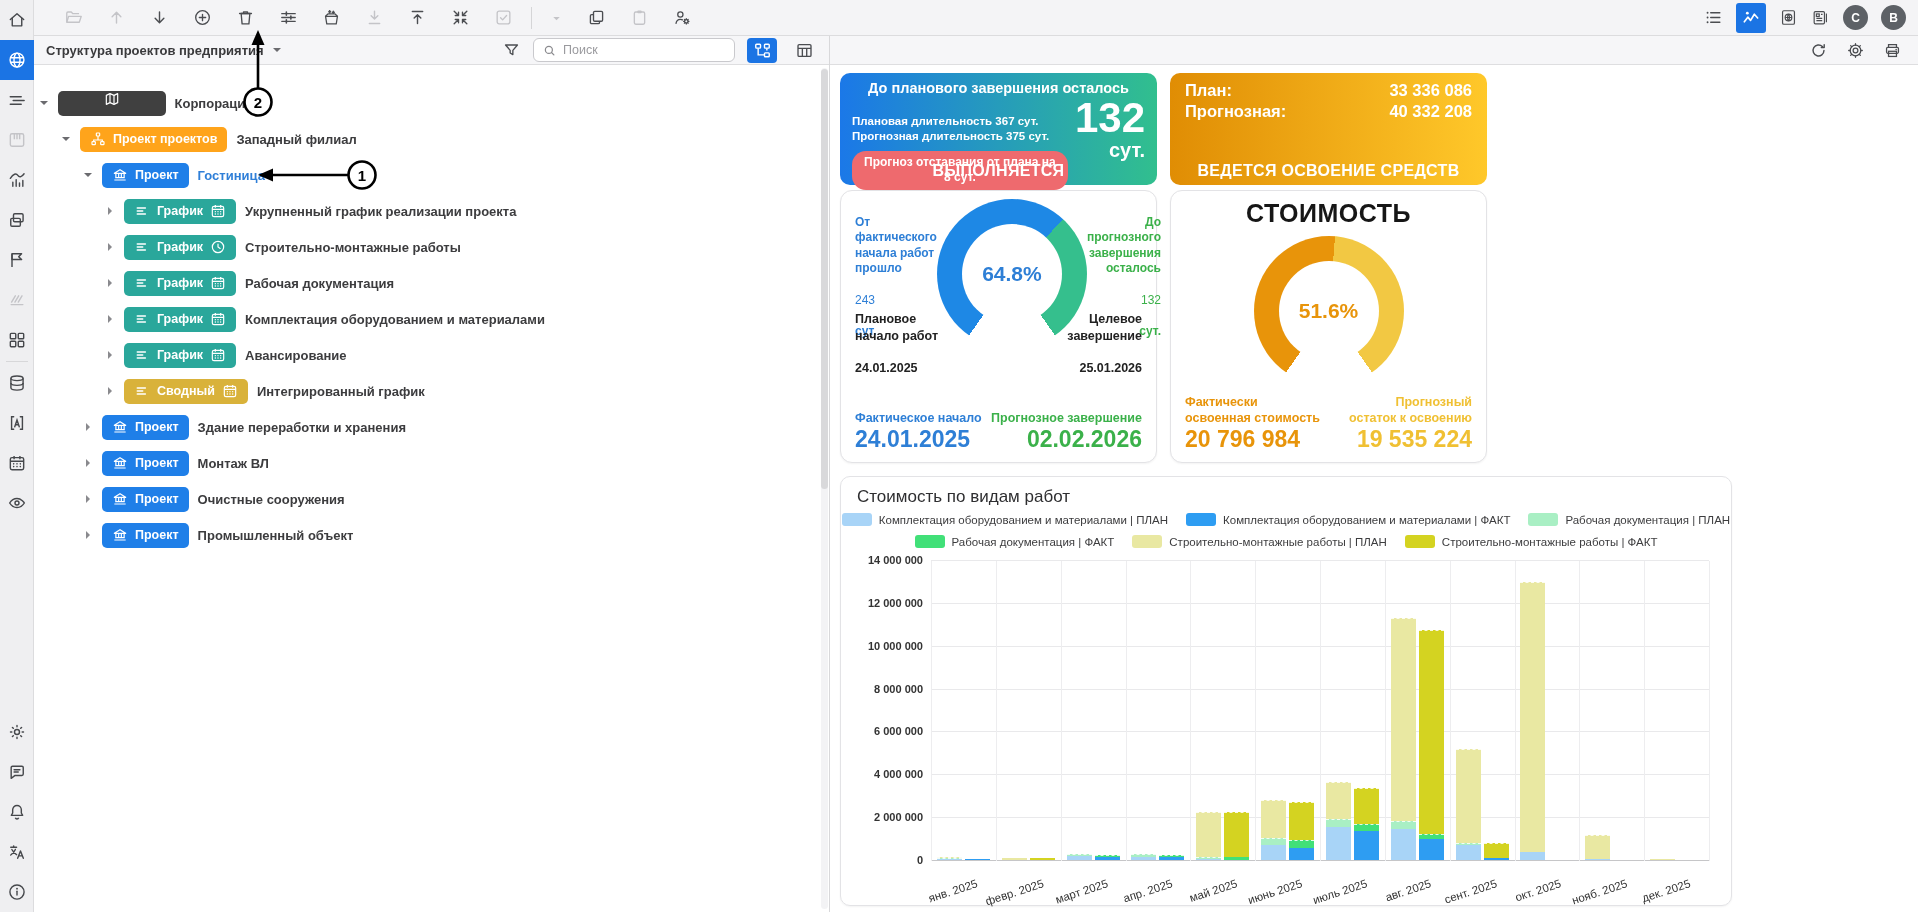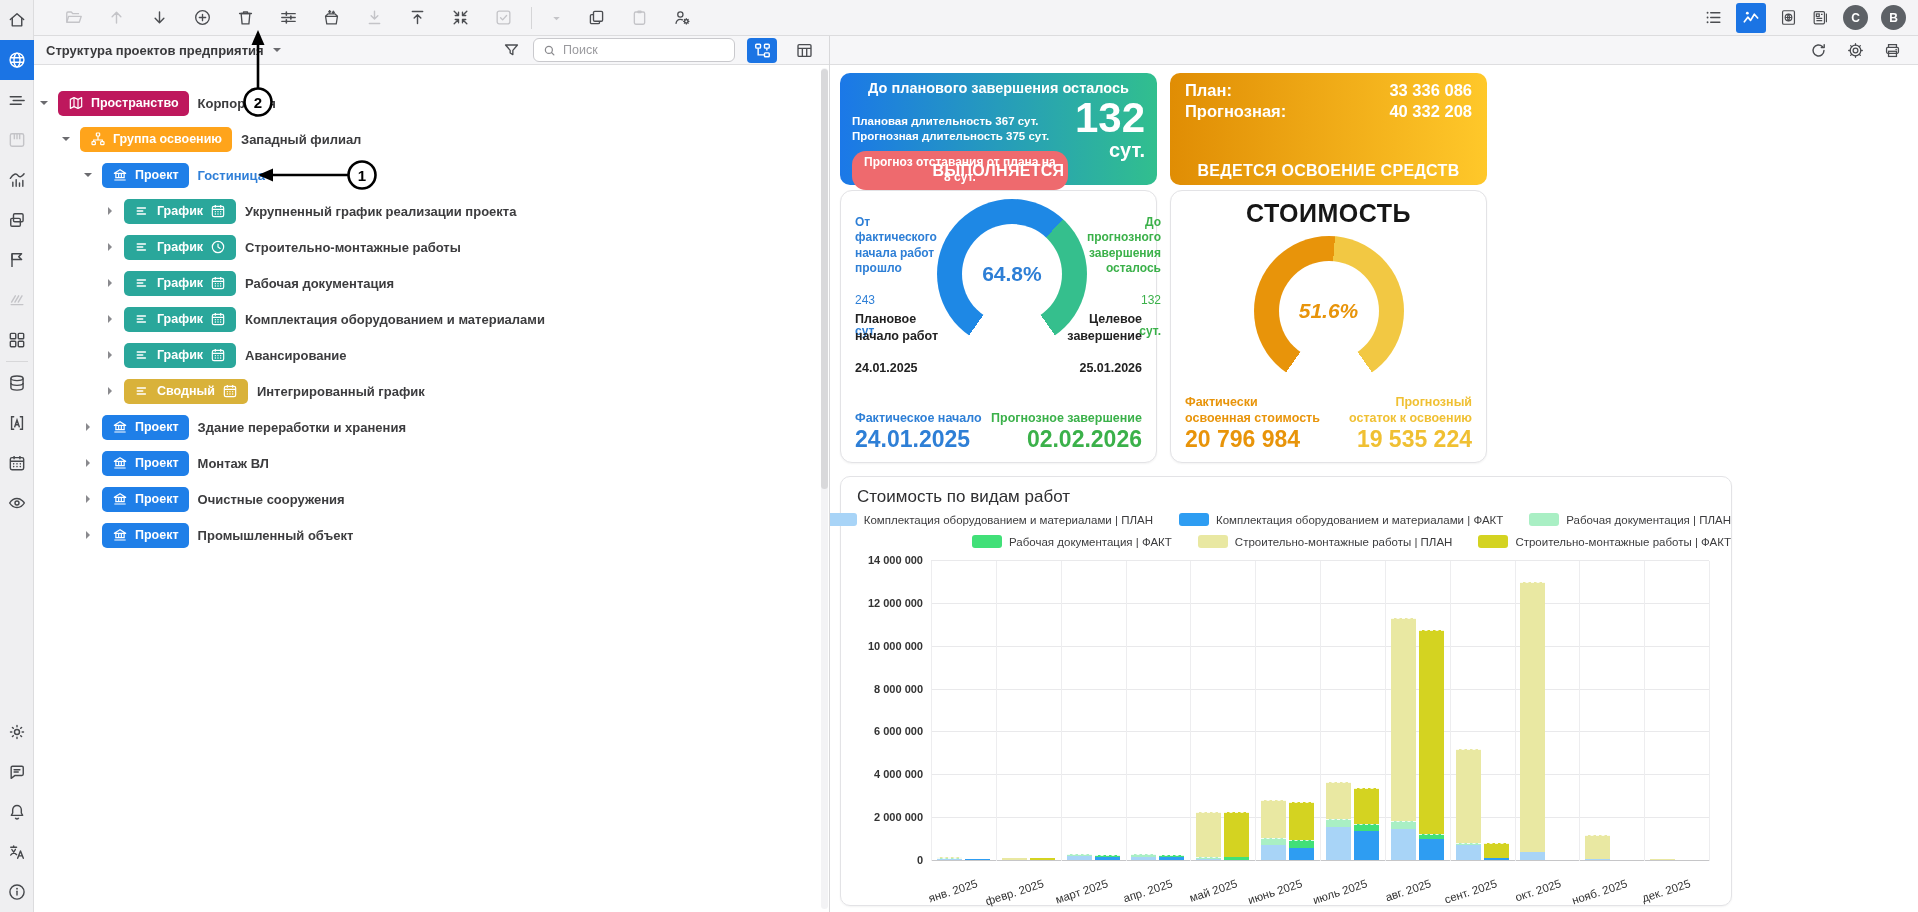--- a/index.html
+++ b/index.html
@@ -78,21 +78,21 @@
 .gauge .hole{position:absolute;inset:25px;background:#fff;border-radius:50%;display:flex;align-items:center;justify-content:center;font-weight:800;font-size:21px}
 .mid-row{display:flex;justify-content:space-between;margin-top:-54px;font-size:12.5px;font-weight:600;color:#222;line-height:1.3;white-space:pre-line}
 .mid-date{font-weight:800}
 .foot-row{display:flex;justify-content:space-between;align-items:flex-end;margin-top:auto}
 .foot-lab{font-size:12.5px;font-weight:600;line-height:1.3;white-space:pre-line}
 .foot-val{font-size:23px;font-weight:800;line-height:1.1}
 .c-blue{color:#2e7fd6}.c-green{color:#3bb14a}.c-or{color:#e8940a}.c-yel{color:#f0c033}
 
 .chart-card{width:892px;height:430px;border:1px solid #e3e3e6;border-radius:10px;margin-top:13px;position:relative;padding:10px 16px 0 16px;box-shadow:0 1px 2px rgba(0,0,0,.05);flex:none}
 .ch-title{font-size:17px;color:#2e2e30}
-.legend{position:absolute;left:0;right:0;display:flex;justify-content:flex-end;gap:26px;align-items:center}
+.legend{position:absolute;left:0;right:0;display:flex;justify-content:center;gap:18px;align-items:center}
 .leg-item{display:flex;align-items:center;gap:7px;font-size:11.5px;color:#3c3c3e;white-space:nowrap}
 .leg-sw{width:30px;height:13px;border-radius:3px;flex:none}
 .plot{position:absolute;left:90px;top:84px;width:778px;height:300px}
 .hline{position:absolute;left:0;right:0;height:1px;background:#e9e9eb}
 .hline.zero{background:#c6c6c8}
 .vline{position:absolute;top:0;bottom:0;width:1px;background:#ededef}
 .ylab{position:absolute;width:80px;text-align:right;font-size:11px;font-weight:700;color:#333;left:2px}
 .bar-group{position:absolute;bottom:1px;display:flex;align-items:flex-end;justify-content:center;gap:3px}
 .bar{width:25px;display:flex;flex-direction:column-reverse}
 .seg{width:100%}
@@ -358,21 +358,21 @@
         <div class="tree-body" id="treeBody">
           <div class="tree-scroll">
               <div class="tree-thumb"></div>
             </div>
         <div class="tree-row" style="padding-left: 4px;">
               <span class="caret">
                 <svg width="10" height="10" viewBox="0 0 10 10" fill="#6b6b6f">
                   <path d="M1 3l4 4 4-4z"></path>
                 </svg>
               </span>
-              <span class="badge" style="background: #be185d;">
+              <span class="badge" style="background: #404040; flex-direction: column;">
                 <svg viewBox="0 0 24 24" fill="none" stroke="#fff" stroke-width="1.8" stroke-linejoin="round">
                   <path d="M3.5 6.5L9 4l6 2.5L20.5 4v13.5L15 20l-6-2.5L3.5 20z"></path>
                   <path d="M9 4v13.5M15 6.5V20"></path>
                 </svg>
                 <span>Пространство</span>
               </span>
               <span class="row-label">Корпорация</span>
               <span class="stat" style="left: 867px;"><svg viewBox="0 0 24 24" fill="none" stroke="#c6c6c9" stroke-width="2" stroke-linecap="round">
                   <circle cx="12" cy="12" r="8.8"></circle>
                   <path d="M12 7.8V12l2.8 2"></path>
@@ -393,21 +393,21 @@
                   <path d="M1 3l4 4 4-4z"></path>
                 </svg>
               </span>
               <span class="badge" style="background: rgb(255, 164, 27);">
                 <svg viewBox="0 0 24 24" fill="none" stroke="#fff" stroke-width="1.8">
                   <rect x="9.5" y="3" width="5" height="4.5" rx="1"></rect>
                   <rect x="3" y="16" width="5" height="4.5" rx="1"></rect>
                   <rect x="16" y="16" width="5" height="4.5" rx="1"></rect>
                   <path d="M12 7.5v4M5.5 16v-2.5h13V16M12 11.5v2"></path>
                 </svg>
-                <span>Группа освоению</span>
+                <span>Проект проектов</span>
               </span>
               <span class="row-label">Западный филиал</span>
               <span class="stat" style="left: 867px;"><svg viewBox="0 0 24 24" fill="none" stroke="#c6c6c9" stroke-width="2" stroke-linecap="round">
                   <circle cx="12" cy="12" r="8.8"></circle>
                   <path d="M12 7.8V12l2.8 2"></path>
                 </svg></span>
               <span class="stat" style="left: 885px;"><svg viewBox="0 0 24 24" fill="none" stroke="#c6c6c9" stroke-width="2" stroke-linecap="round" stroke-linejoin="round">
                   <path d="M9.5 19.5V4.5h4.3a4.3 4.3 0 010 8.6H9.5"></path>
                   <path d="M6.8 16h7.2"></path>
                 </svg></span>
@@ -769,21 +769,21 @@
                 </div>
                 <div class="c-green t-right">
                   <div class="foot-lab">Прогнозное завершение</div>
                   <div class="foot-val">02.02.2026</div>
                 </div>
               </div>
             </div>
 
             <div class="wcard">
               <div class="w-title">СТОИМОСТЬ</div>
-              <div class="gauge" id="costGauge" style="margin-top: 6px; background: conic-gradient(from 215deg, rgb(232, 148, 10) 0deg, rgb(232, 148, 10) 149.64deg, rgb(242, 200, 67) 149.64deg, rgb(242, 200, 67) 290deg, transparent 290deg, transparent 360deg); font-style: italic;">
+              <div class="gauge" id="costGauge" style="margin-top: 6px; background: conic-gradient(from 215deg, rgb(232, 148, 10) 0deg, rgb(232, 148, 10) 149.64deg, rgb(242, 200, 67) 149.64deg, rgb(242, 200, 67) 290deg, transparent 290deg, transparent 360deg);">
                 <div class="hole c-or">51.6%</div>
               </div>
               <div class="foot-row">
                 <div class="c-or">
                   <div class="foot-lab">Фактически
 освоенная стоимость</div>
                   <div class="foot-val">20 796 984</div>
                 </div>
                 <div class="c-yel t-right">
                   <div class="foot-lab">Прогнозный

